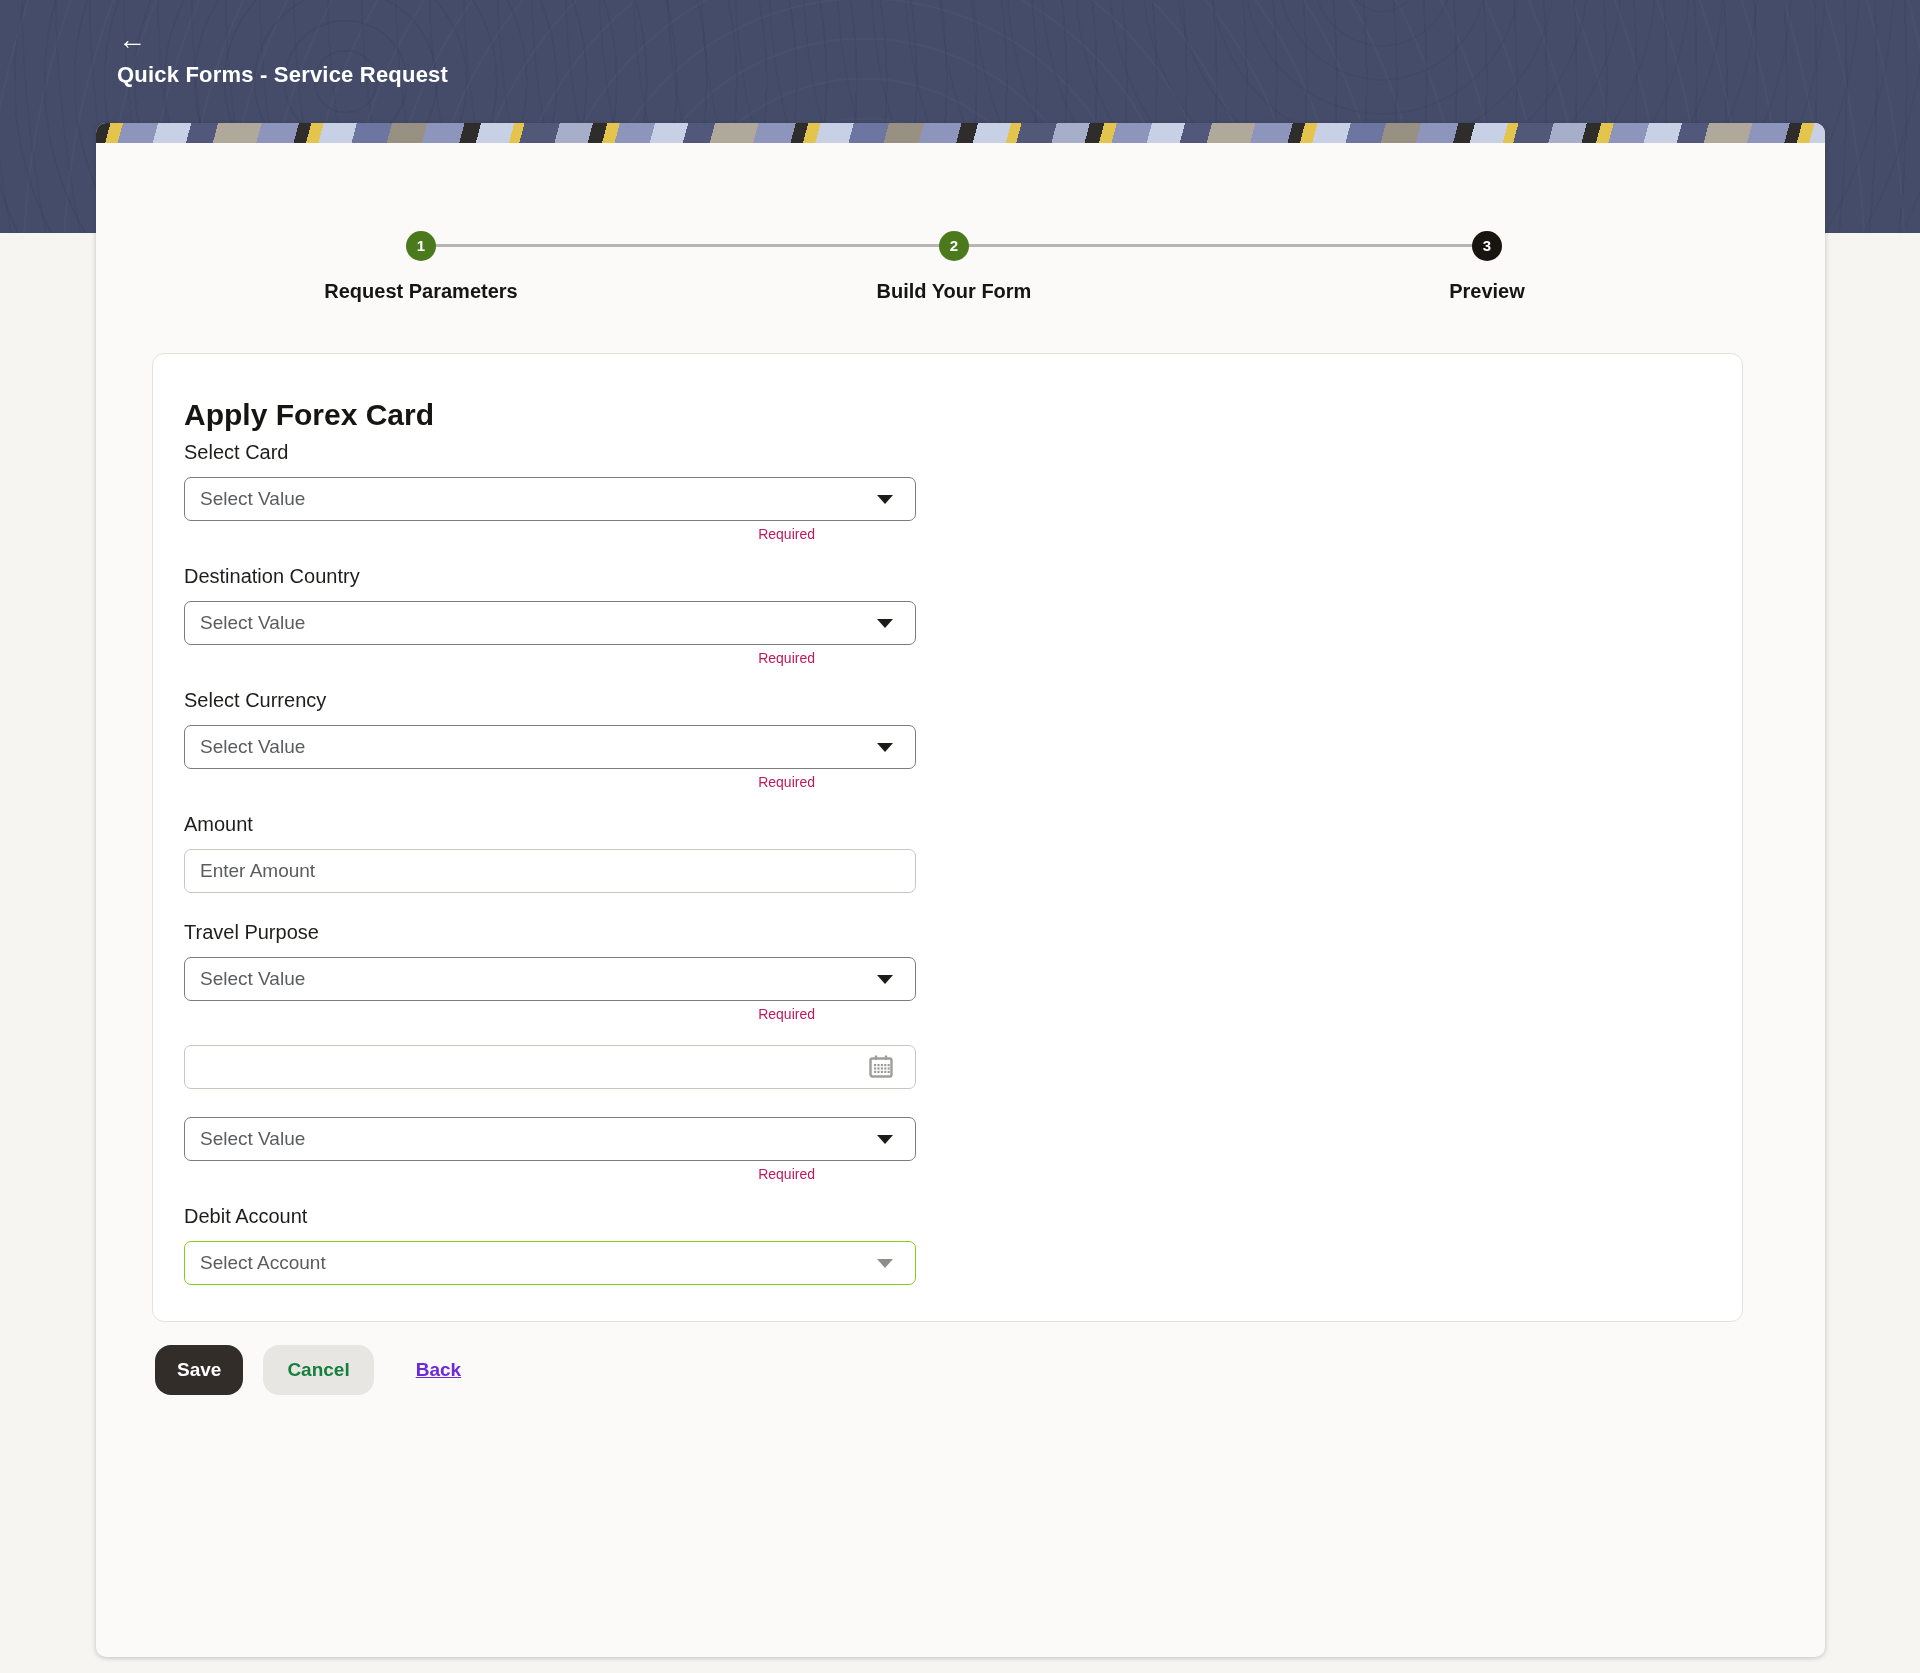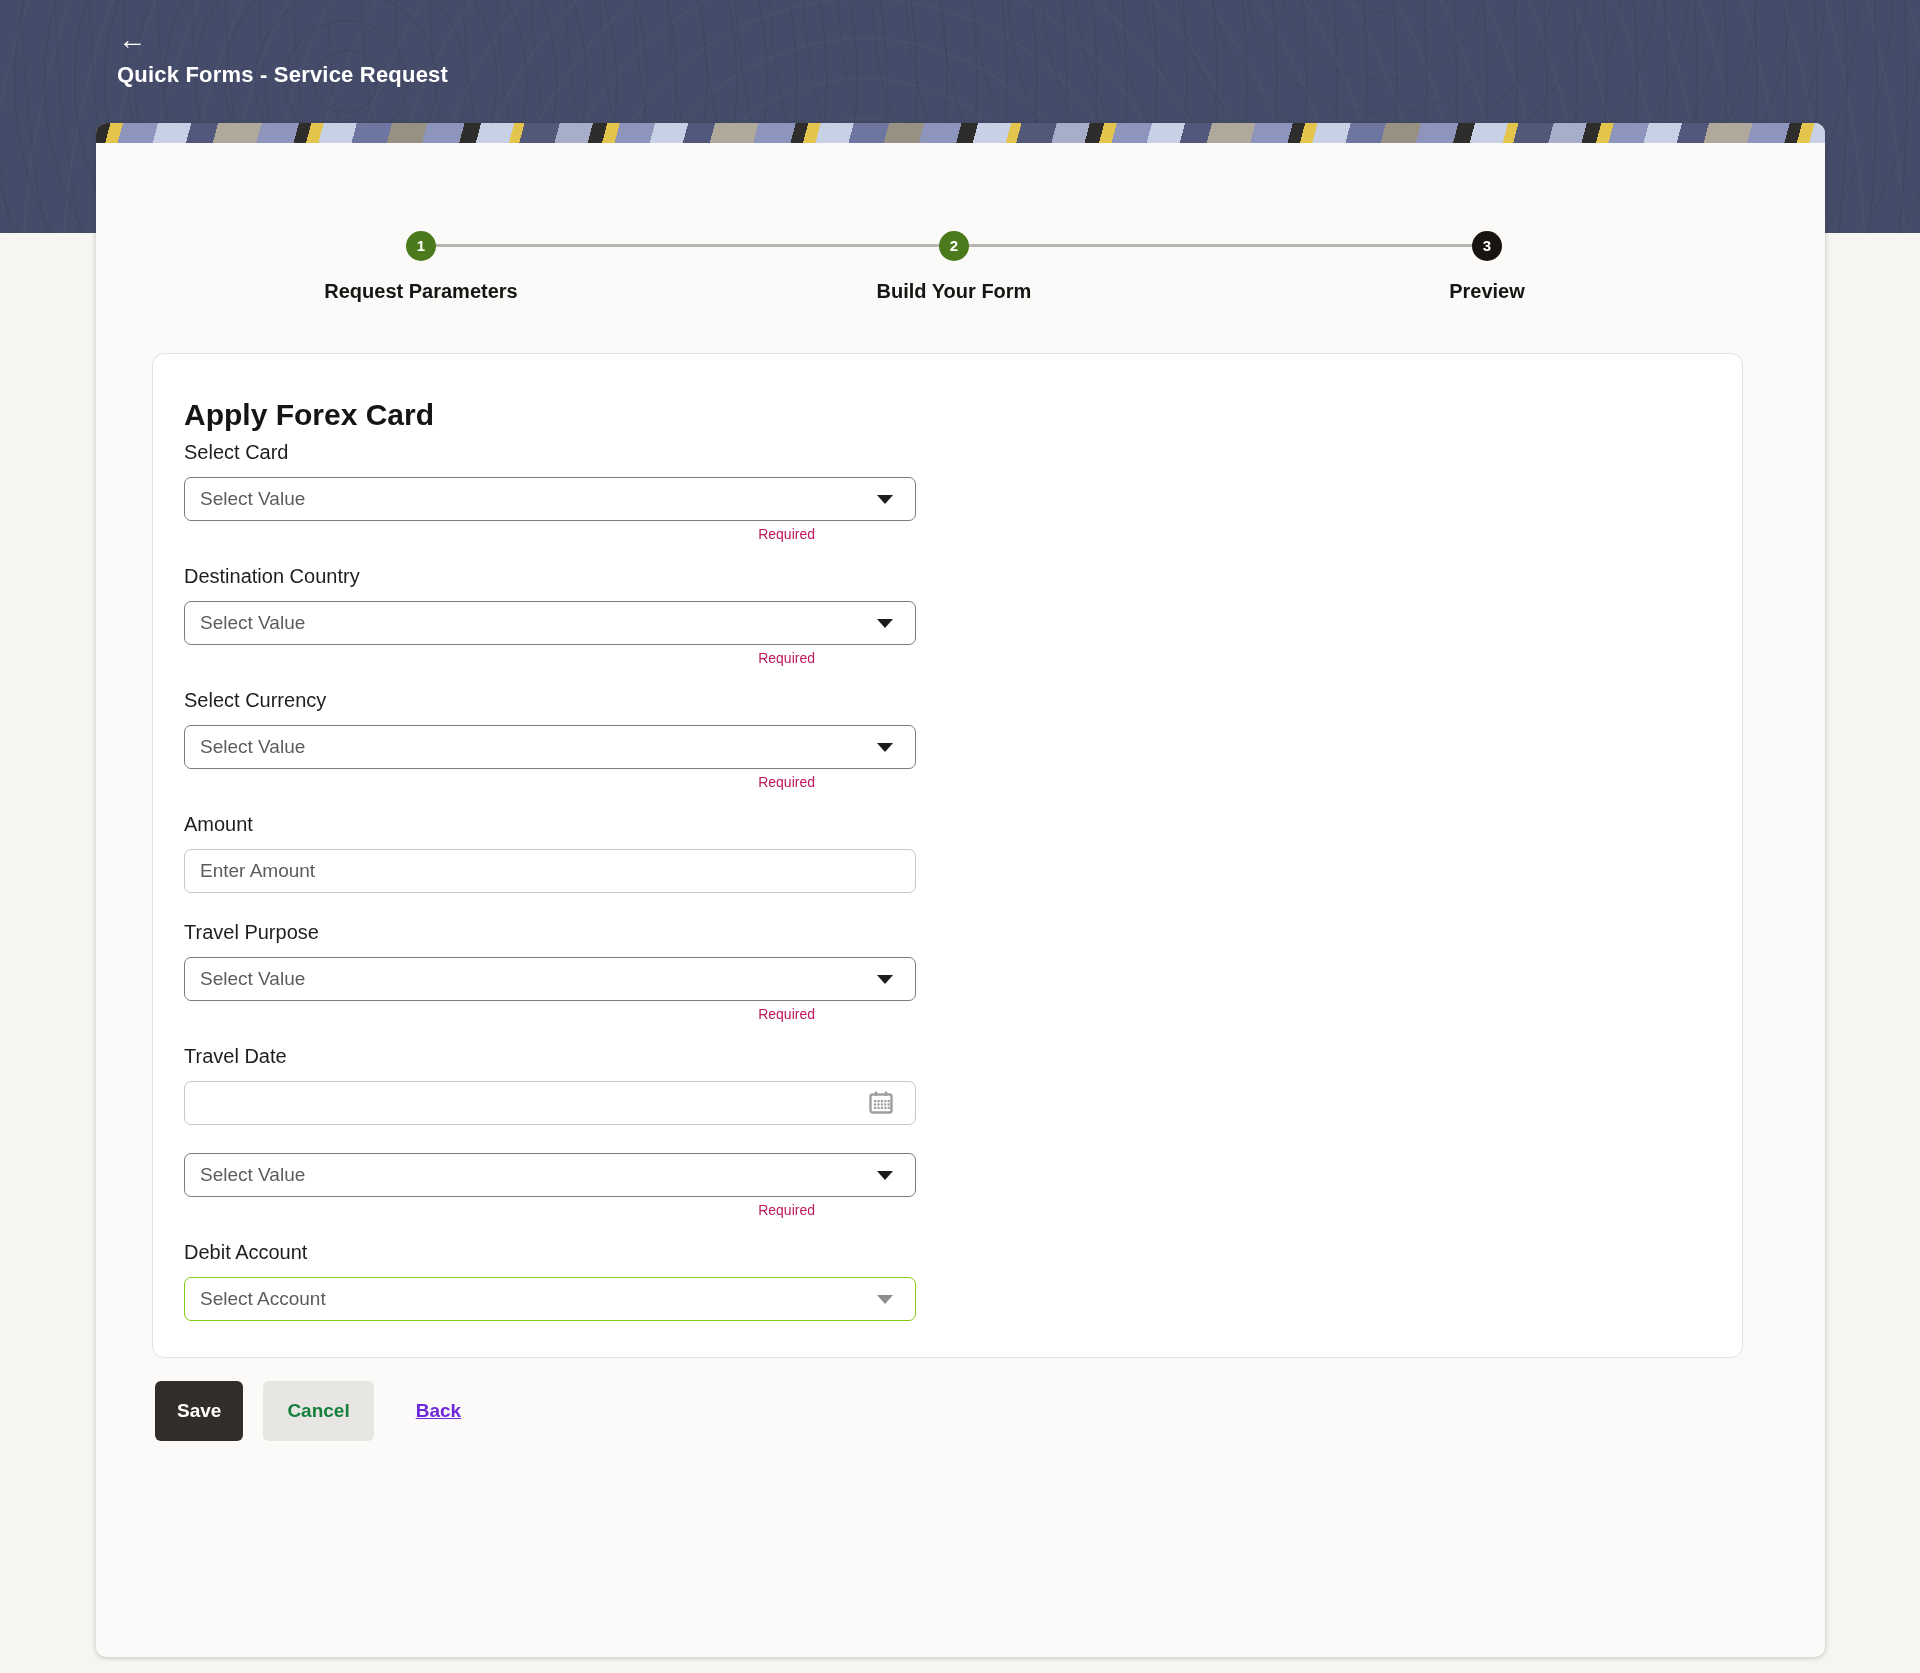--- a/index.html
+++ b/index.html
@@ -207,23 +207,23 @@
   .field-upload { margin-bottom: 32px; }
 
   
   .actions {
     margin: 23px 0 0 59px;
     display: flex;
     align-items: center;
   }
   .btn {
     box-sizing: border-box;
-    height: 60px;
+    height: 50px;
     border: none;
-    border-radius: 6px;
+    border-radius: 16px;
     font-family: "Liberation Sans", sans-serif;
     font-size: 19px;
     font-weight: 700;
     cursor: pointer;
   }
   .btn-save   { background: #322d29; color: #ffffff; padding: 0 22px; margin-right: 20px; }
   .btn-cancel { background: #e8e6e3; color: #15803d; padding: 0 24px; margin-right: 40px; }
   .btn-back   { background: transparent; color: #6d28d9; padding: 0 2px; text-decoration: underline; }
 </style>
 </head>
@@ -297,21 +297,20 @@
       <div class="field">
         <div class="field-label">Travel Purpose</div>
         <div class="control select-strong">
           <span class="placeholder">Select Value</span>
           <span class="chevron"></span>
         </div>
         <div class="required-row gap-req">Required</div>
       </div>
 
       <div class="field gap-plain">
-        <div class="field-label">Travel Date</div>
         <div class="control input-light">
           <input class="text-input" type="text" style="">
           <svg class="cal-icon" viewBox="0 0 28 28">
             <rect x="3.5" y="5.5" width="21" height="18" rx="2" fill="none" stroke="#a09e9a" stroke-width="2.4"></rect>
             <line x1="9" y1="2.5" x2="9" y2="7" stroke="#a09e9a" stroke-width="2.4"></line>
             <line x1="19" y1="2.5" x2="19" y2="7" stroke="#a09e9a" stroke-width="2.4"></line>
             <g fill="#a09e9a">
               <rect x="7" y="11" width="2.2" height="2.2"></rect>
                 <rect x="10.4" y="11" width="2.2" height="2.2"></rect>
                 <rect x="13.8" y="11" width="2.2" height="2.2"></rect>

